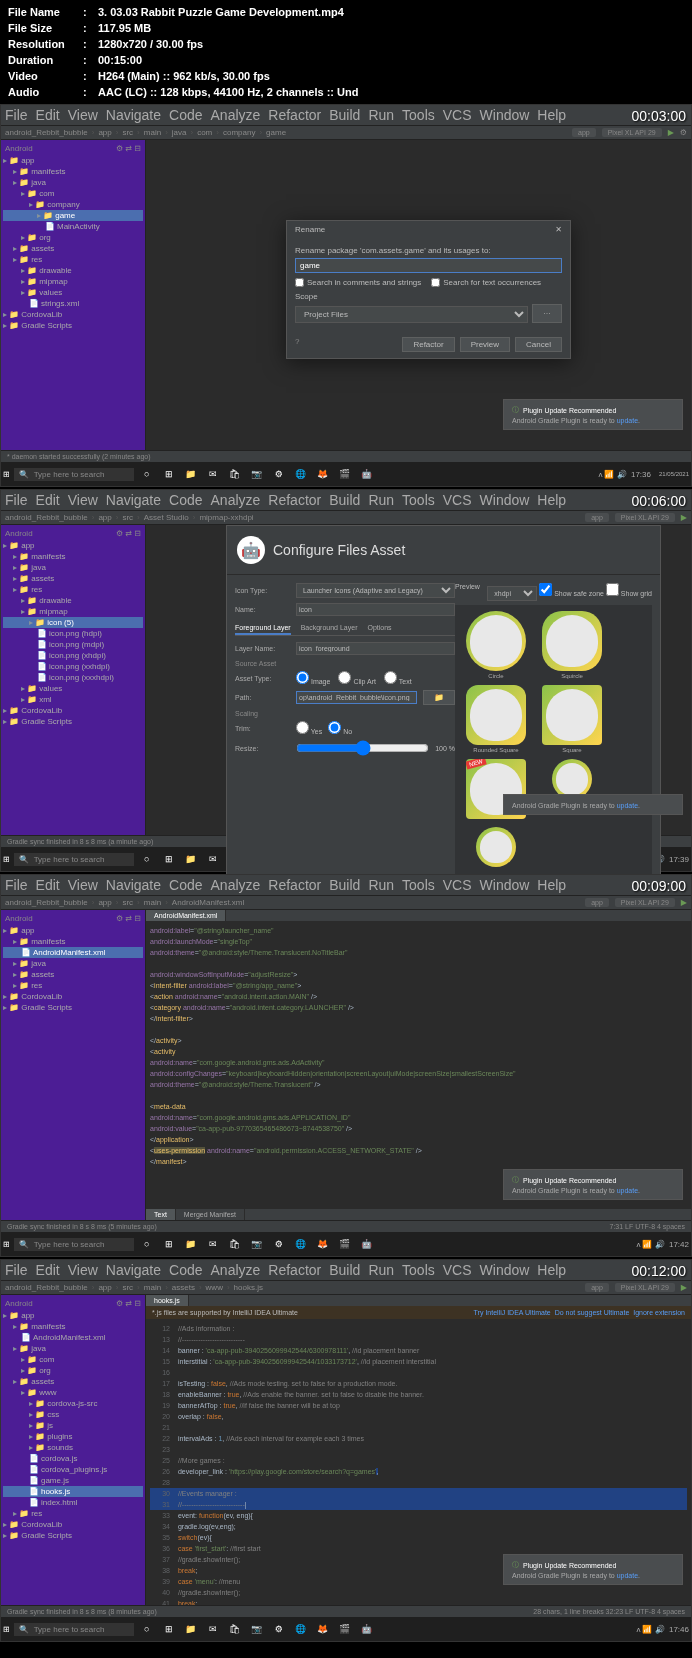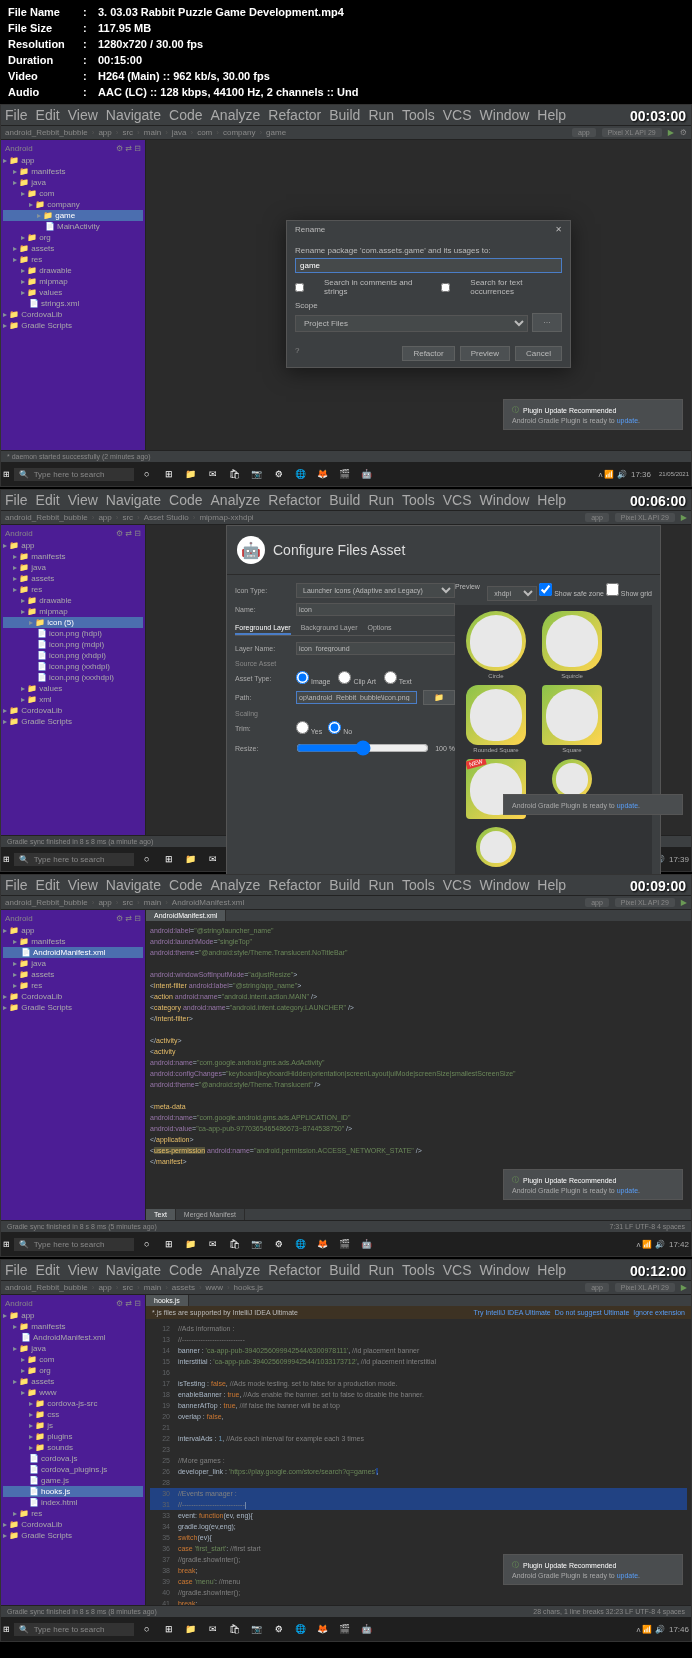--- a/index.html
+++ b/index.html
@@ -2,21 +2,21 @@
 <html><head>
 <meta charset="utf-8">
 <style>
 *{margin:0;padding:0;box-sizing:border-box;font-family:'Segoe UI',Arial,sans-serif}
 body{background:#000;color:#fff;width:692px}
 .info{padding:4px 8px;font-size:11px;font-weight:bold}
 .info-row{display:flex;line-height:16px}
 .info-label{width:75px}
 .info-sep{width:15px}
 .frame{position:relative;border:1px solid #333;margin-bottom:2px}
-.timestamp{position:absolute;top:3px;right:5px;color:#fff;font-size:14px;font-weight:bold;text-shadow:1px 1px 2px #000;z-index:100}
+.timestamp{position:absolute;top:3px;right:5px;color:#fff;font-size:14px;font-weight:normal;text-shadow:1px 1px 2px #000;z-index:100}
 .ide{background:#2b2b2b;color:#bbb;font-size:8px}
 .menubar{background:#3c3f41;padding:2px 4px;display:flex;gap:8px;font-size:14px;border-bottom:1px solid #222}
 .menubar span{color:#aaa}
 .breadcrumb{background:#3c3f41;padding:2px 4px;display:flex;gap:4px;font-size:8px;color:#888;align-items:center;justify-content:space-between;border-bottom:1px solid #222}
 .bc-left{display:flex;gap:4px;align-items:center}
 .bc-right{display:flex;gap:6px;align-items:center}
 .pill{background:#4a4d4f;padding:1px 6px;border-radius:2px;font-size:7px}
 .green{color:#6a9955}
 .ide-body{display:flex;height:310px}
 .sidebar{width:145px;background:#4c1d95;border-right:1px solid #222;padding:2px;font-size:8px;overflow:hidden}
@@ -26,21 +26,21 @@
 .indent1{padding-left:10px}.indent2{padding-left:18px}.indent3{padding-left:26px}.indent4{padding-left:34px}.indent5{padding-left:42px}
 .folder-icon{color:#87939a}
 .file-icon{color:#a9b7c6}
 .editor{flex:1;background:#2b2b2b;position:relative}
 .dialog{position:absolute;background:#3c3f41;border:1px solid #555;box-shadow:0 4px 20px rgba(0,0,0,0.5)}
 .dlg-title{display:flex;justify-content:space-between;padding:4px 8px;background:#3c3f41;font-size:8px;color:#bbb}
 .dlg-body{padding:8px;font-size:8px}
 .dlg-input{background:#45494a;border:1px solid #4a7dc7;color:#fff;padding:2px 4px;width:100%;font-size:8px}
 .dlg-label{color:#bbb;margin-bottom:3px;display:block}
 .checkbox-row{display:flex;gap:10px;margin:5px 0}
-.chk{display:flex;align-items:center;gap:20px}
+.chk{display:flex;gap:3px}
 .chk input{width:9px;height:9px}
 .scope-select{background:#45494a;border:1px solid #555;padding:2px 4px;width:100%;color:#bbb;font-size:8px;margin-top:2px}
 .dlg-buttons{display:flex;justify-content:flex-end;gap:5px;padding:6px 8px;background:#3c3f41}
 .btn{background:#4c5052;border:1px solid #5e6060;padding:2px 10px;font-size:8px;color:#bbb}
 .btn.primary{background:#365880;border-color:#4a7dc7;color:#fff}
 .notification{position:absolute;bottom:20px;right:8px;background:#4a4d4f;border:1px solid #555;padding:5px 8px;font-size:7px;width:180px}
 .notif-title{color:#fff;display:flex;align-items:center;gap:4px}
 .notif-body{color:#aaa;margin-top:2px}
 .link{color:#589df6}
 .statusbar{background:#3c3f41;padding:2px 6px;display:flex;justify-content:space-between;font-size:7px;color:#888;border-top:1px solid #222}

